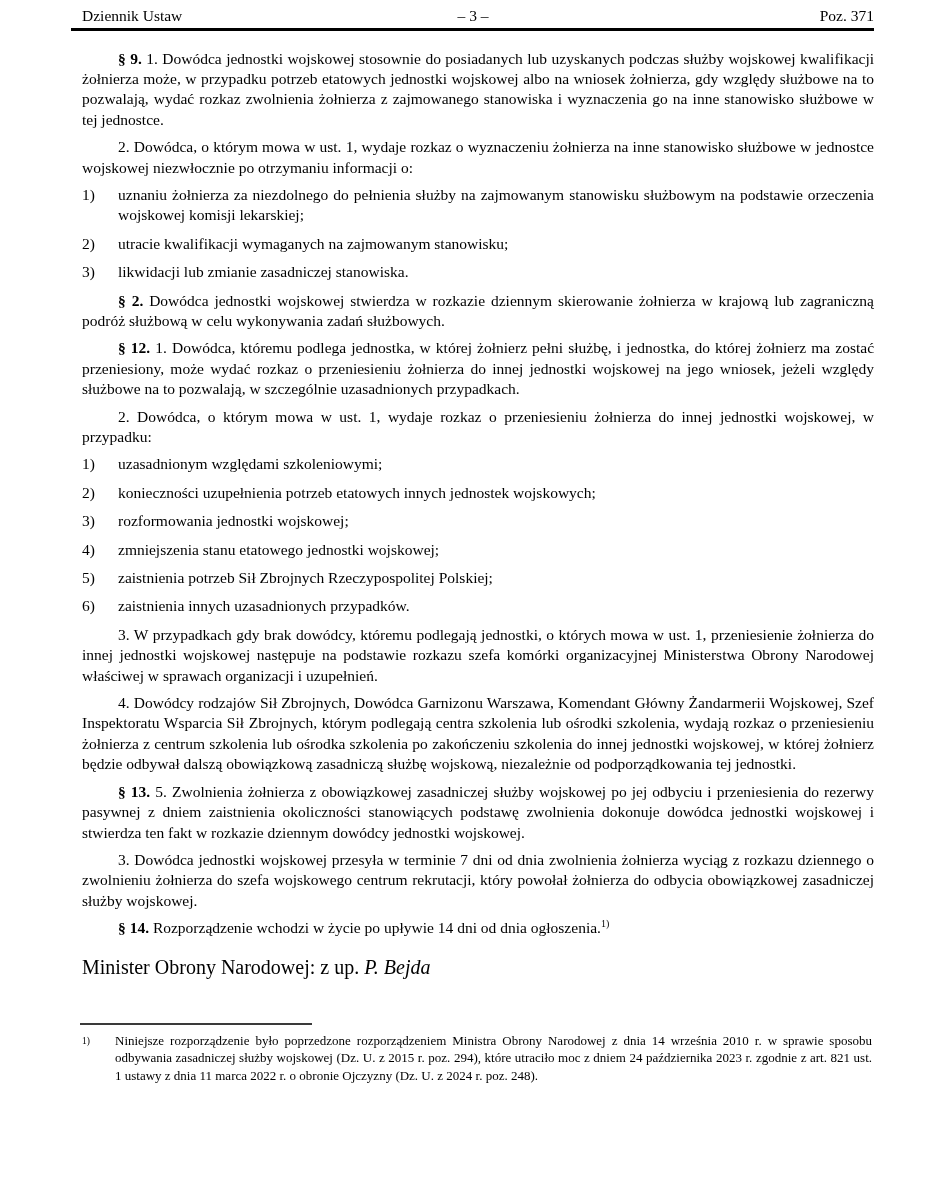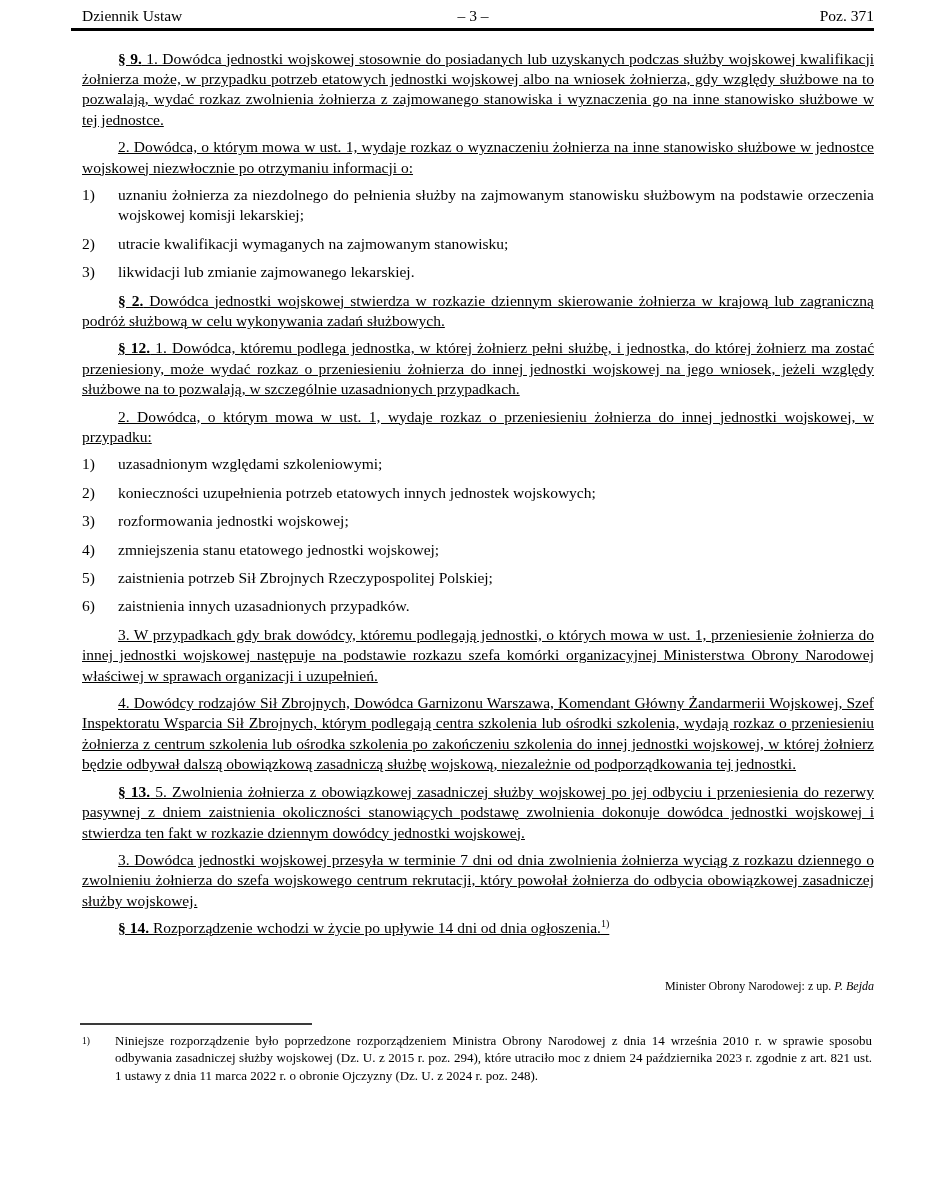--- a/index.html
+++ b/index.html
@@ -30,34 +30,32 @@
   }
   .content {
     margin: 18px 72px 0 82px;
     font-size: 15.5px;
     line-height: 20.4px;
     text-align: justify;
   }
   .para {
     margin: 0 0 7px 0;
     text-indent: 36px;
-    text-decoration: underline;
   }
   .lead { font-weight: bold; }
   .li {
     position: relative;
     padding-left: 36px;
     margin: 0 0 8px 0;
   }
   .li .marker { position: absolute; left: 0; top: 0; }
   .fnref { font-size: 10px; line-height: 0; }
   .signature {
-    text-align: right;
-    margin-top: 37px;
-    font-size: 12px;
+    margin-top: 18px;
+    font-size: 20px;
   }
   .signature i { font-style: italic; }
   .footer {
     position: absolute;
     left: 82px; right: 74px; bottom: 8px;
   }
   .fn-rule {
     width: 232px;
     height: 2px;
     background: #3a3a3a;
@@ -85,21 +83,21 @@
   <div class="hdr-rule"></div>
 
   <main class="content">
 
     <p class="para"><b class="lead">§ 9.</b><span> 1. Dowódca jednostki wojskowej stosownie do posiadanych lub uzyskanych podczas służby wojskowej kwalifikacji żołnierza może, w przypadku potrzeb etatowych jednostki wojskowej albo na wniosek żołnierza, gdy względy służbowe na to pozwalają, wydać rozkaz zwolnienia żołnierza z zajmowanego stanowiska i wyznaczenia go na inne stanowisko służbowe w tej jednostce.</span></p>
 
     <p class="para"><span>2. Dowódca, o którym mowa w ust. 1, wydaje rozkaz o wyznaczeniu żołnierza na inne stanowisko służbowe w jednostce wojskowej niezwłocznie po otrzymaniu informacji o:</span></p>
 
     <div class="li"><span class="marker">1)</span><span>uznaniu żołnierza za niezdolnego do pełnienia służby na zajmowanym stanowisku służbowym na podstawie orzeczenia wojskowej komisji lekarskiej;</span></div>
     <div class="li"><span class="marker">2)</span><span>utracie kwalifikacji wymaganych na zajmowanym stanowisku;</span></div>
-    <div class="li"><span class="marker">3)</span><span>likwidacji lub zmianie zajmowanego lekarskiej.</span></div>
+    <div class="li"><span class="marker">3)</span><span>likwidacji lub zmianie zasadniczej stanowiska.</span></div>
 
 
     <p class="para"><b class="lead">§ 2.</b><span> Dowódca jednostki wojskowej stwierdza w rozkazie dziennym skierowanie żołnierza w krajową lub zagraniczną podróż służbową w celu wykonywania zadań służbowych.</span></p>
 
     <p class="para"><b class="lead">§ 12.</b><span> 1. Dowódca, któremu podlega jednostka, w której żołnierz pełni służbę, i jednostka, do której żołnierz ma zostać przeniesiony, może wydać rozkaz o przeniesieniu żołnierza do innej jednostki wojskowej na jego wniosek, jeżeli względy służbowe na to pozwalają, w szczególnie uzasadnionych przypadkach.</span></p>
 
     <p class="para"><span>2. Dowódca, o którym mowa w ust. 1, wydaje rozkaz o przeniesieniu żołnierza do innej jednostki wojskowej, w przypadku:</span></p>
 
     <div class="li"><span class="marker">1)</span><span>uzasadnionym względami szkoleniowymi;</span></div>
     <div class="li"><span class="marker">2)</span><span>konieczności uzupełnienia potrzeb etatowych innych jednostek wojskowych;</span></div>

